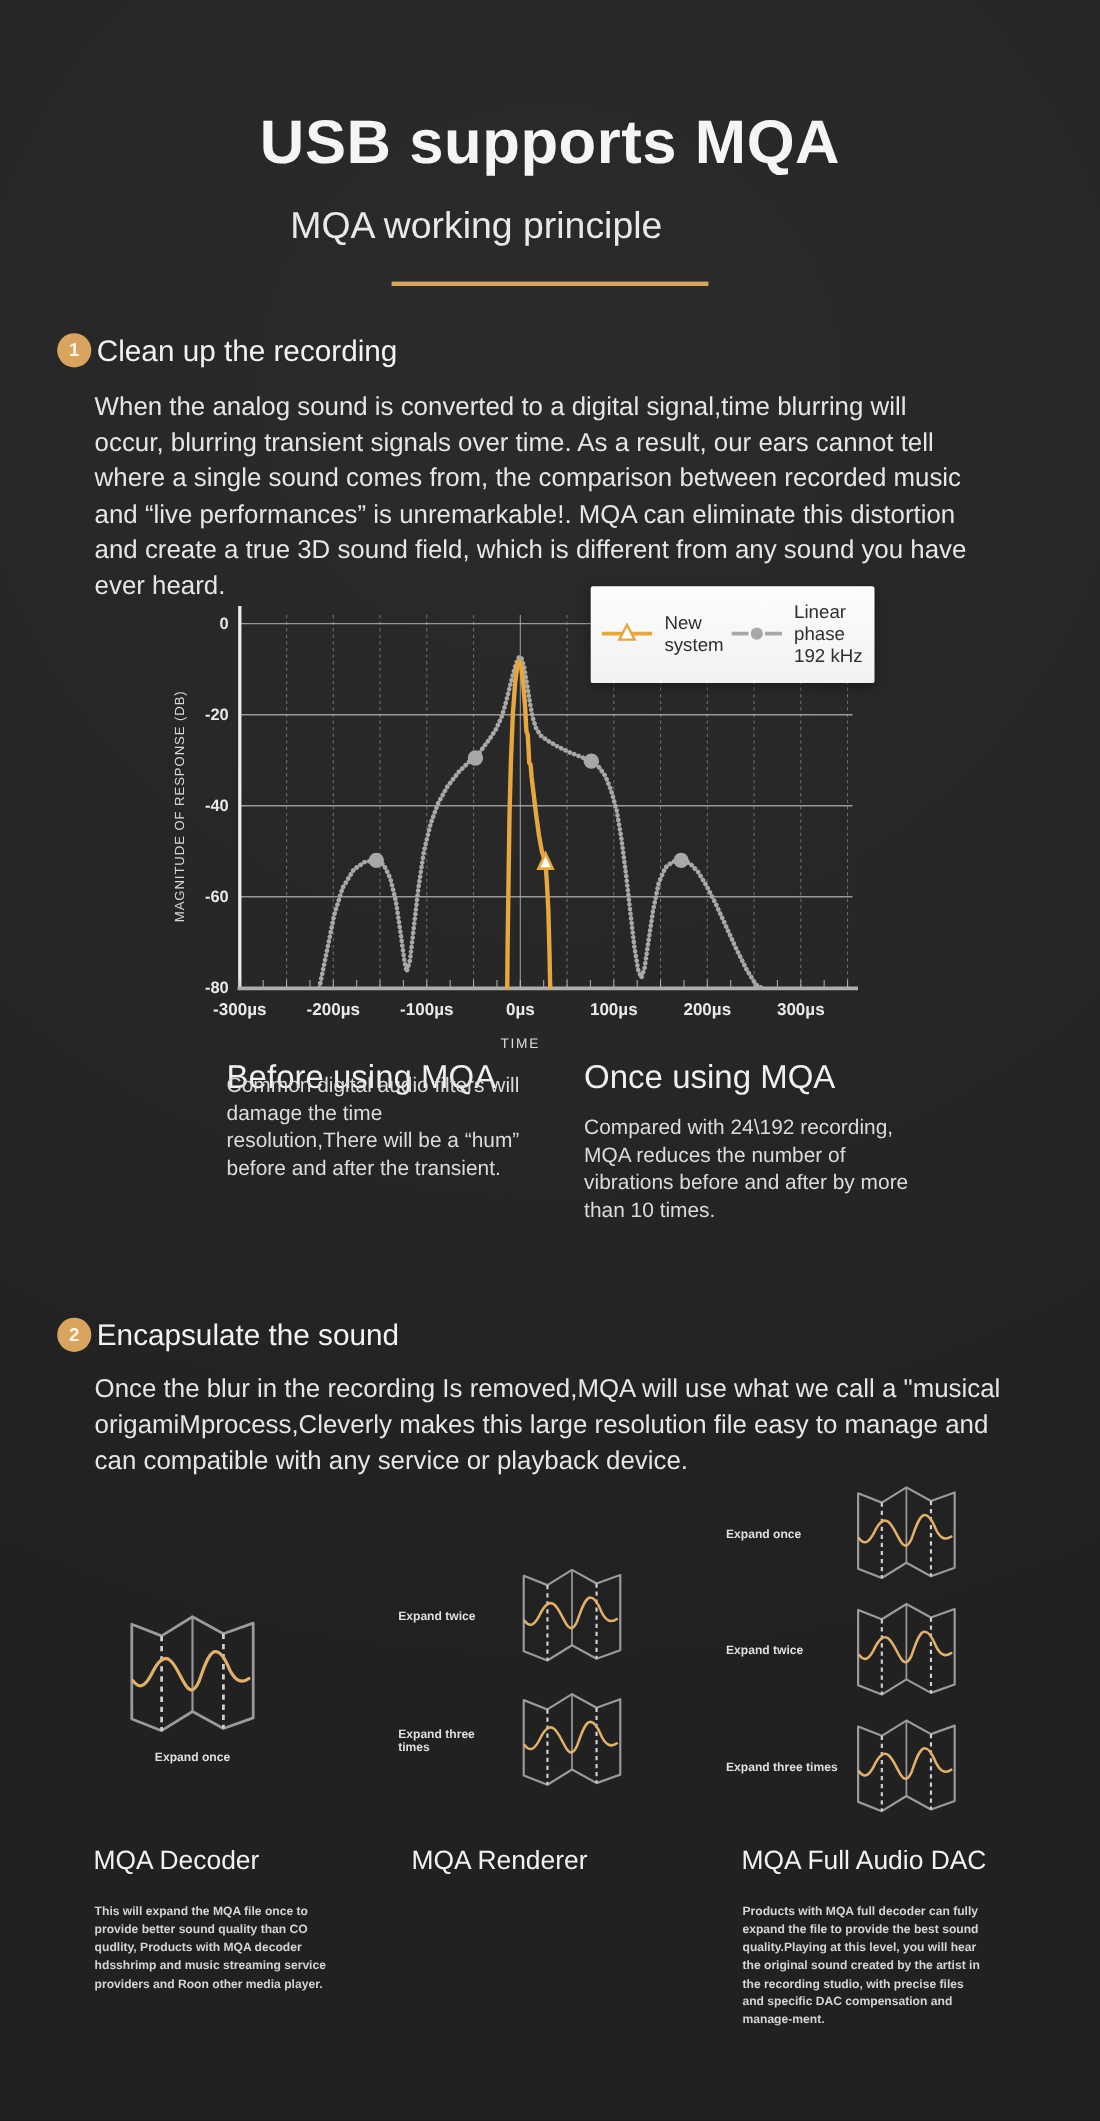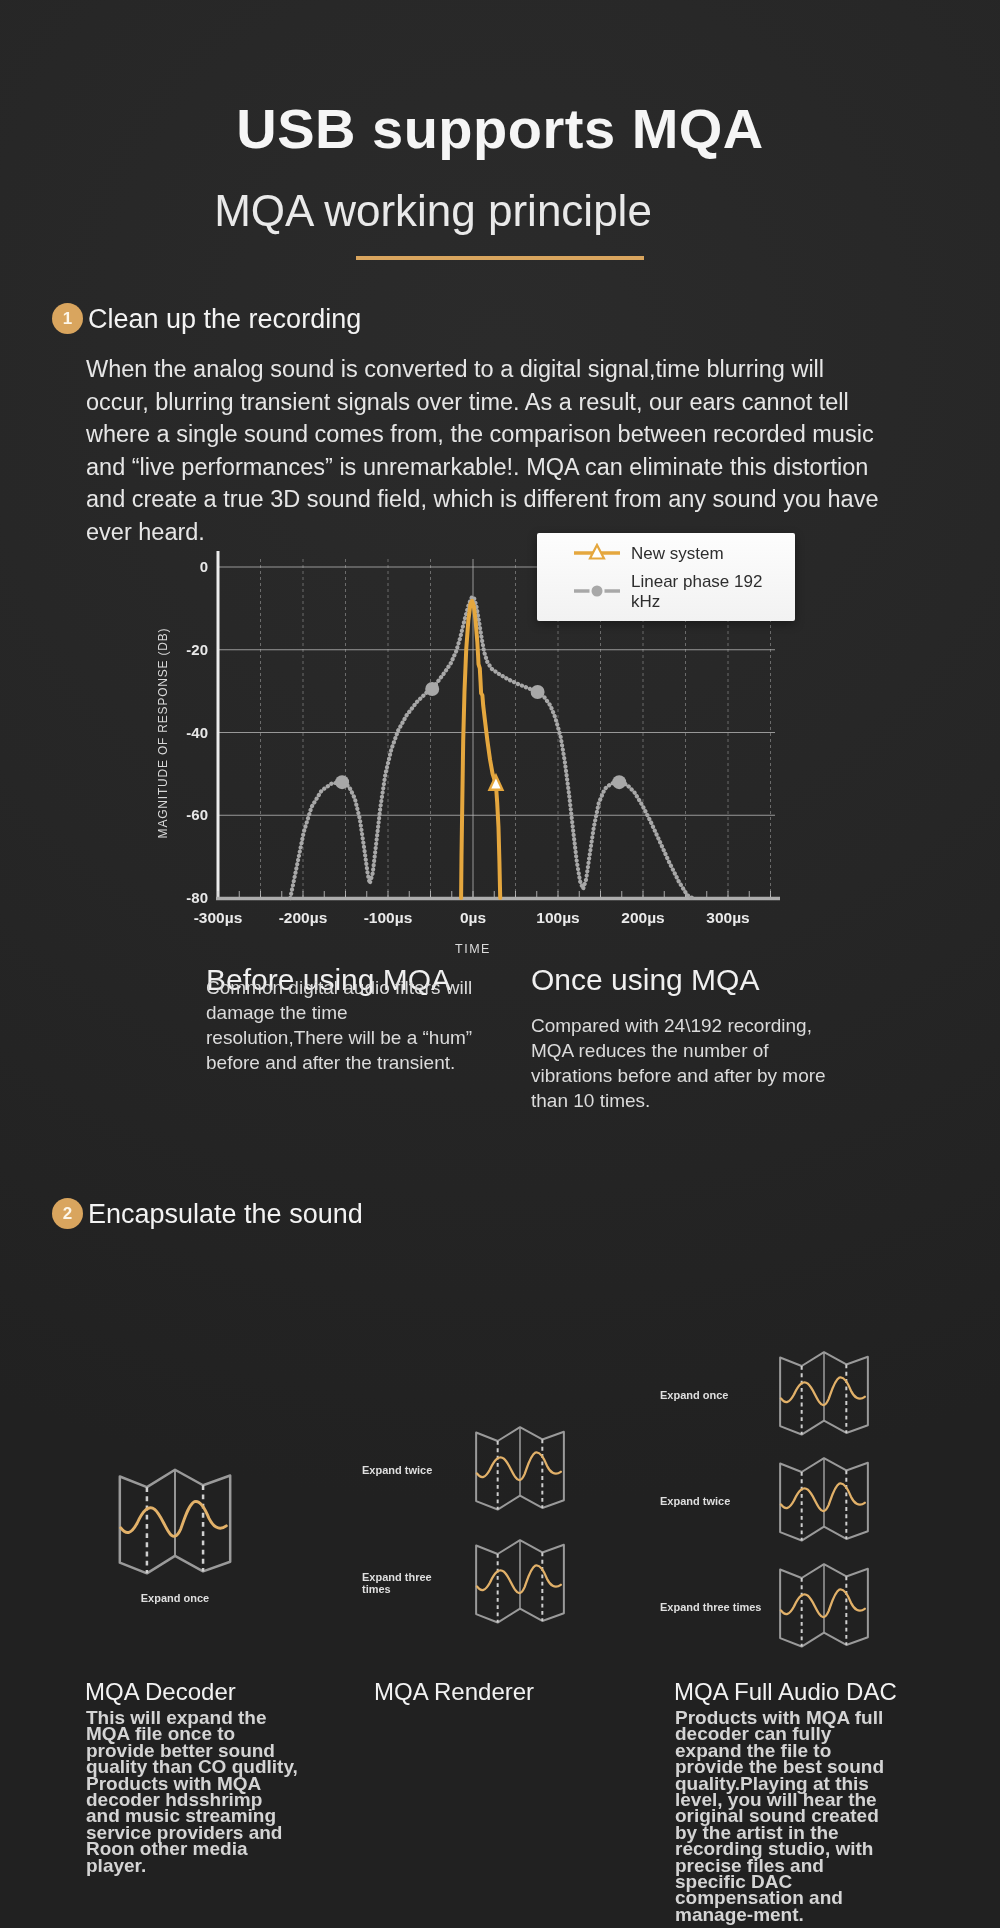--- a/index.html
+++ b/index.html
@@ -3,35 +3,35 @@
 <meta charset="utf-8">
 <style>
   html,body{margin:0;padding:0;background:#141414;}
   #page{
     position:relative;width:1000px;height:1928px;margin:0 auto;overflow:hidden;
     background:radial-gradient(120% 60% at 50% 18%, #2b2b2b 0%, #262626 55%, #212121 100%);
     font-family:"Liberation Sans", sans-serif;color:#e8e8e8;
   }
   .abs{position:absolute;}
   .page-title{top:96px;left:0;width:1000px;text-align:center;font-size:56px;font-weight:600;letter-spacing:.5px;color:#f5f5f5;}
-  .page-subtitle{top:186px;left:0;width:866px;text-align:center;font-size:44px;font-weight:400;color:#e9e9e9;}
+  .page-subtitle{top:186px;left:0;width:866px;text-align:center;font-size:34px;font-weight:400;color:#e9e9e9;}
   .divider{top:256px;left:356px;width:288px;height:4px;background:var(--accent,#d9a55e);}
   .badge{width:31px;height:31px;border-radius:50%;background:var(--accent,#d9a55e);color:#fdf6e8;
     display:flex;align-items:center;justify-content:center;font-size:17px;font-weight:600;}
   .sec-heading{font-size:27px;font-weight:400;color:#f3f3f3;}
   .body-text{font-size:23.5px;line-height:32.5px;font-weight:400;color:#e6e6e6;}
   .cmp-heading{font-size:30px;font-weight:400;color:#f0f0f0;}
   .cmp-body{font-size:19px;line-height:25px;font-weight:400;color:#dbdbdb;}
   .legend{top:533px;left:537px;width:258px;height:88px;background:linear-gradient(180deg,#fdfdfd,#f2f2f2);
-    border-radius:2px;box-shadow:0 3px 10px rgba(0,0,0,.35);display:flex;flex-direction:column;
-    justify-content:center;gap:7px;padding-left:37px;box-sizing:border-box;}
+    border-radius:2px;box-shadow:0 3px 10px rgba(0,0,0,.35);display:flex;flex-direction:row;
+    justify-content:center;gap:7px;padding-left:10px;box-sizing:border-box;}
   .legend-row{display:flex;align-items:center;gap:11px;}
   .legend-label{font-size:17px;color:#2e2e2e;font-weight:400;}
   .col-heading{font-size:24px;font-weight:400;color:#f2f2f2;}
-  .col-body{font-size:19px;line-height:16.4px;font-weight:600;color:#d4d4d4;}
+  .col-body{font-size:11px;line-height:16.4px;font-weight:600;color:#d4d4d4;margin-top:20px;}
   .expand-label{font-size:11px;font-weight:600;color:#dfdfdf;}
   .diag-v{display:flex;flex-direction:column;align-items:center;}
   .diag-rows{display:flex;flex-direction:column;}
   .diag-row{display:flex;align-items:center;}
   .fold-icon svg{display:block;}
 </style>
 </head>
 <body>
 
 <div id="page">
@@ -132,20 +132,21 @@
     </div>
   </div>
 
   <div class="abs cmp-heading" style="left:206px;top:963px;">Before using MQA</div>
   <div class="abs cmp-body" style="left:206px;top:975px;width:276px;">Common digital audio filters will damage the time resolution,There will be a “hum” before and after the transient.</div>
   <div class="abs cmp-heading" style="left:531px;top:963px;">Once using MQA</div>
   <div class="abs cmp-body" style="left:531px;top:1013px;width:300px;">Compared with 24\192 recording, MQA reduces the number of vibrations before and after by more than 10 times.</div>
 
   <div class="abs badge" style="left:52px;top:1198px;">2</div>
   <div class="abs sec-heading" style="left:88px;top:1199px;">Encapsulate the sound</div>
+  <div class="abs body-text" style="left:86px;top:1246px;width:830px;">Once the blur in the recording Is removed,MQA will use what we call a "musical origamiMprocess,Cleverly makes this large resolution file easy to manage and can compatible with any service or playback device.</div>
 
   <div class="abs diag-v" style="left:108px;top:1462px;width:134px;">
       <div class="fold-icon">
         <svg width="124" height="122" viewBox="0 0 120 126">
     <path d="M3 15 L31 26 L60 8 L89 24 L117 14 L117 103 L89 113 L60 97 L31 115 L3 104 Z" fill="none" stroke="#9a9a9a" stroke-width="2.6" stroke-linejoin="round"></path>
     <line x1="60" y1="8" x2="60" y2="97" stroke="#9a9a9a" stroke-width="2"></line>
     <line x1="31" y1="26" x2="31" y2="115" stroke="#cfcfcf" stroke-width="2.6" stroke-dasharray="5 4.5"></line>
     <line x1="89" y1="24" x2="89" y2="113" stroke="#cfcfcf" stroke-width="2.6" stroke-dasharray="5 4.5"></line>
     <path d="M4 68 C10 76 15 74 21 63 C27 50 33 44 39 49 C45 54 49 66 54 73 C58 79 62 78 66 69 C70 58 74 44 80 41 C86 39 91 48 95 58 C99 66 105 72 113 66" fill="none" stroke="#e2b169" stroke-width="3" stroke-linecap="round"></path>
   </svg>

